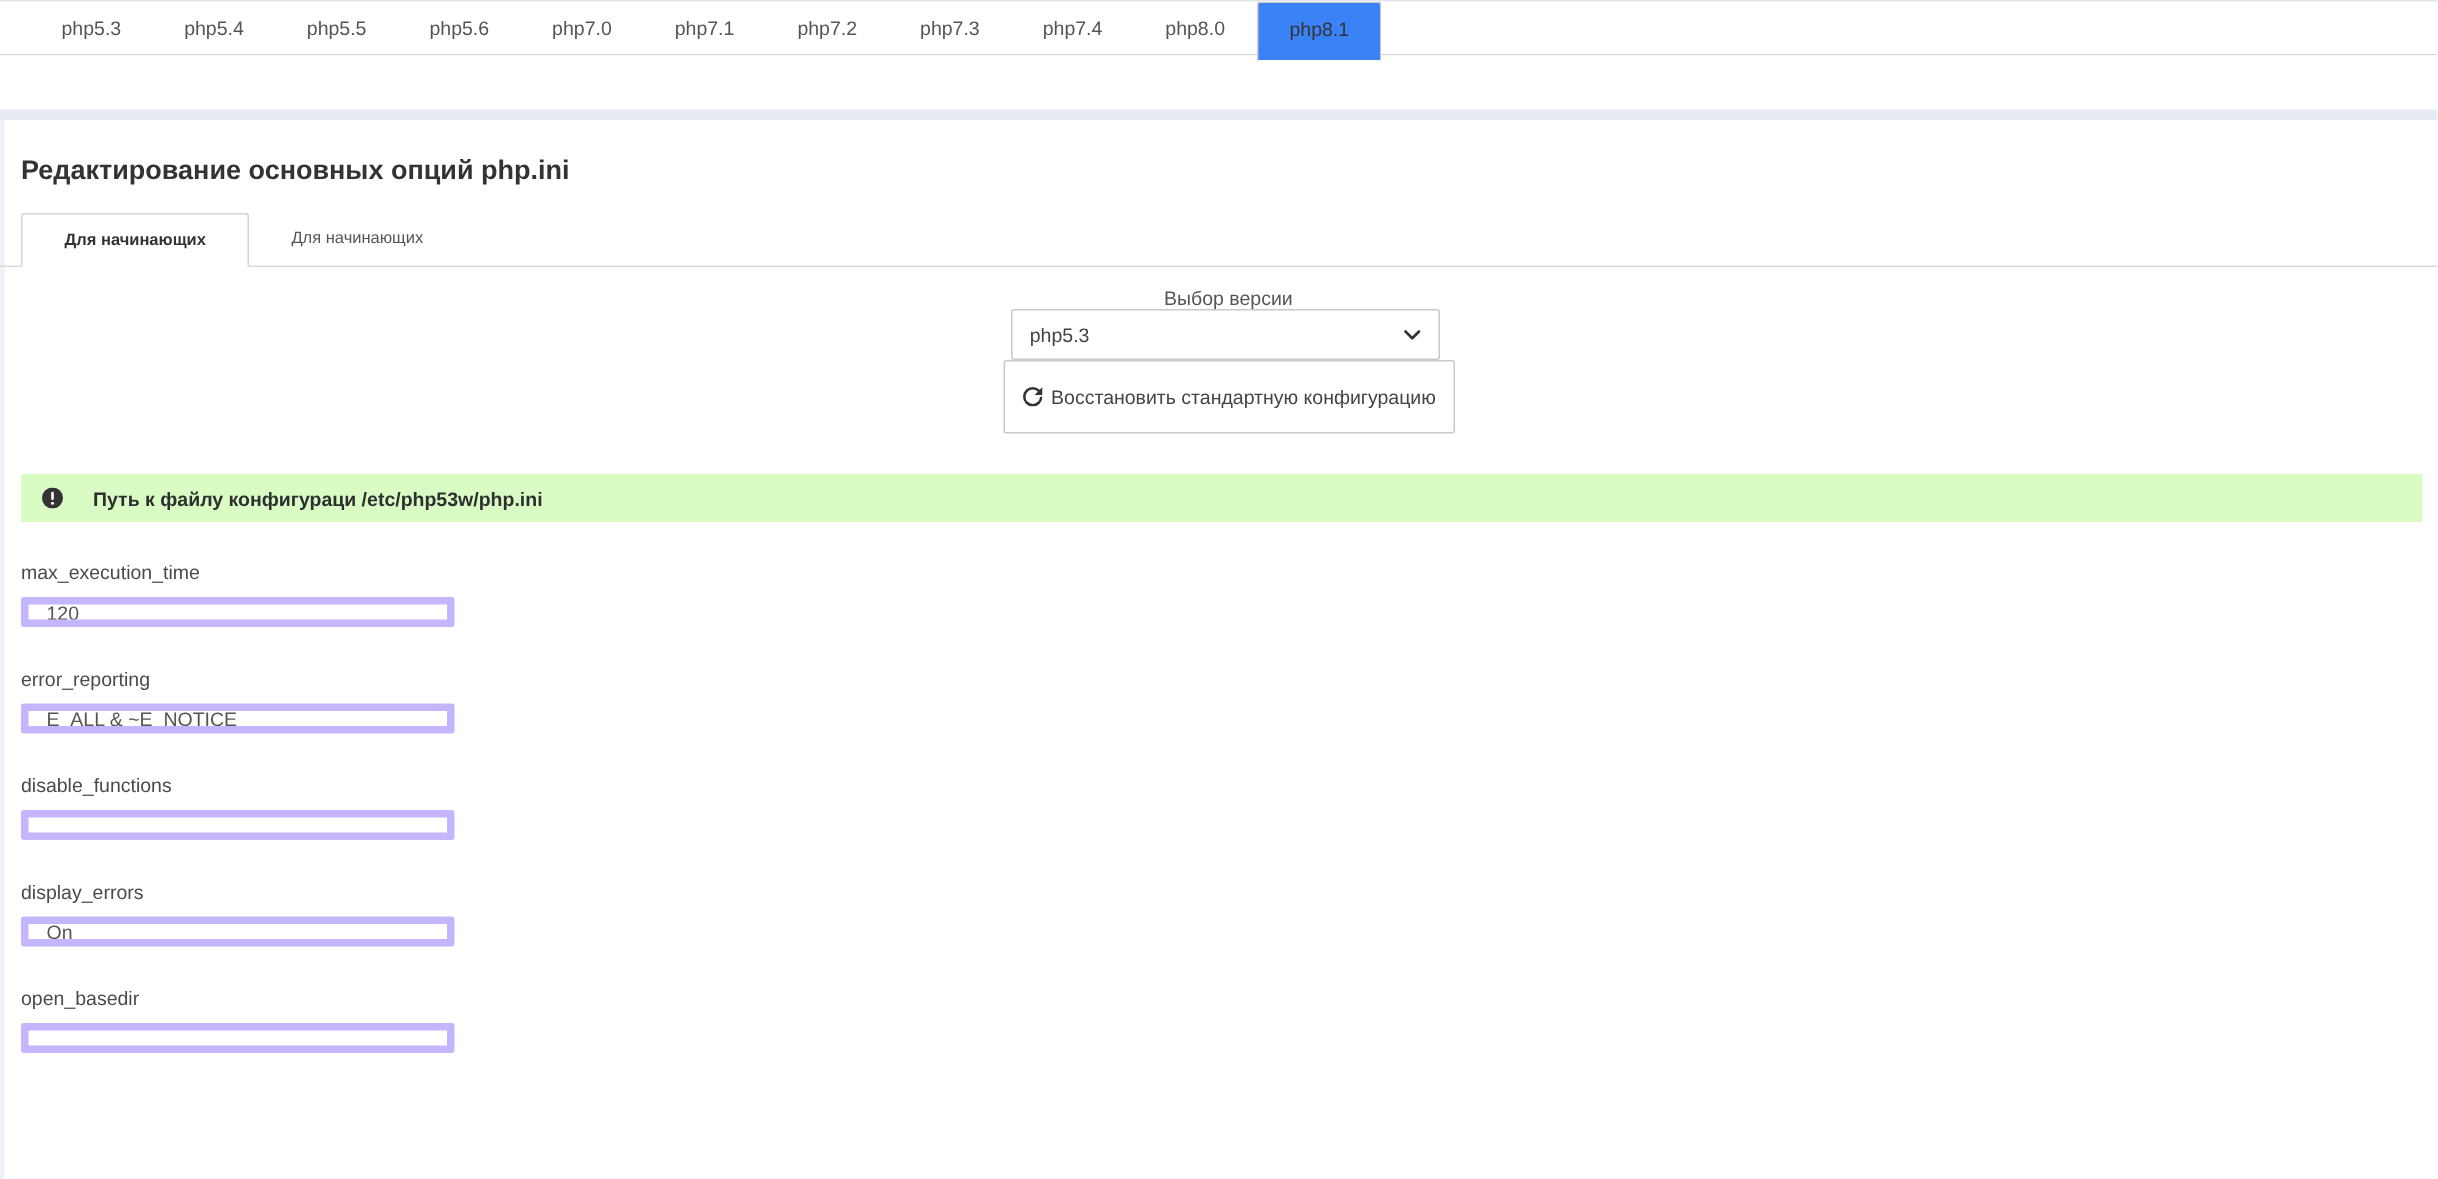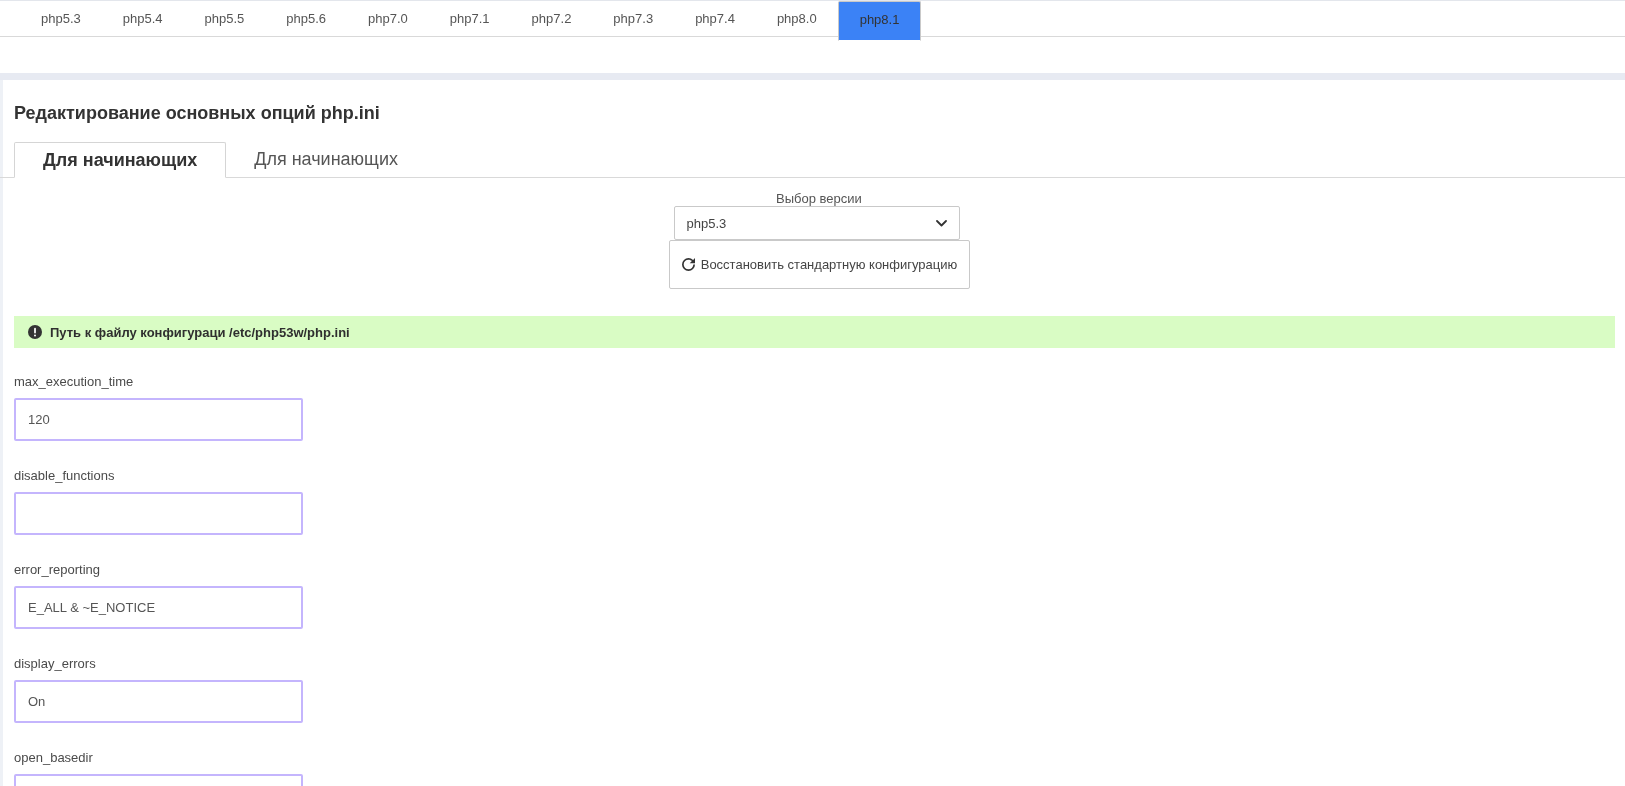--- a/index.html
+++ b/index.html
@@ -43,21 +43,21 @@
     font-size:18px; font-weight:bold; color:#333;
   }
   
   .mode-tabs {
     display:flex; align-items:flex-end;
     margin-top:18px;
     margin-left:-28px; padding-left:28px;
     border-bottom:1px solid #d9d9d9;
   }
   .mtab {
-    font-size:18px; color:#555; cursor:pointer;
+    font-size:11px; color:#555; cursor:pointer;
     padding:0 28px; height:35px; line-height:35px; white-space:nowrap;
   }
   .mtab.active {
     border:1px solid #d5d5d5; border-bottom:1px solid #fff;
     margin-bottom:-1px; height:36px;
     background:#fff; font-weight:bold; color:#333;
     border-radius:2px 2px 0 0;
   }
   
   .version-row { display:flex; align-items:center; margin-top:13px;flex-direction:column; }
@@ -76,34 +76,34 @@
     background:#fff; cursor:pointer;
     display:flex; align-items:center; gap:6px;
     padding:0 12px; font-size:13px; color:#444;
     font-family:"Liberation Sans", sans-serif;
   }
   .ricon svg { display:block; }
   
   .banner {
     margin-top:27px; margin-right:10px; height:32px;
     background:#d9fcc4;
-    display:flex; align-items:center; gap:8px;
+    display:flex; align-items:center; gap:20px;
     padding-left:14px;
     font-size:13px; font-weight:bold; color:#2f2f2f;
   }
   .info-icon svg { display:block; }
   
   .fields { margin-top:26px; }
   .field-group { margin-bottom:27px; }
   .field-group label {
     display:block; font-size:13px; color:#4a4a4a; margin-bottom:9px;
   }
   .field-group input {
-    width:289px; height:43px;
-    border:2px solid #c4b5fd; border-radius:2px;
+    width:289px; height:20px;
+    border:5px solid #c4b5fd; border-radius:2px;
     padding:0 12px; font-size:13px; color:#555;
     font-family:"Liberation Sans", sans-serif;
     outline:none; background:#fff;
   }
 </style>
 </head>
 <body>
 
 <div class="top-tabs">
   <div class="tab">php5.3</div>
@@ -164,26 +164,26 @@
     </span>
     <span>Путь к файлу конфигураци /etc/php53w/php.ini</span>
   </div>
 
   <div class="fields">
     <div class="field-group">
       <label>max_execution_time</label>
       <input type="text" value="120" style="">
     </div>
     <div class="field-group">
+      <label>error_reporting</label>
+      <input type="text" value="E_ALL &amp; ~E_NOTICE" style="">
+    </div>
+    <div class="field-group">
       <label>disable_functions</label>
       <input type="text" value="" style="">
-    </div>
-    <div class="field-group">
-      <label>error_reporting</label>
-      <input type="text" value="E_ALL &amp; ~E_NOTICE" style="">
     </div>
     <div class="field-group">
       <label>display_errors</label>
       <input type="text" value="On" style="">
     </div>
     <div class="field-group">
       <label>open_basedir</label>
       <input type="text" value="" style="">
     </div>
   </div>

